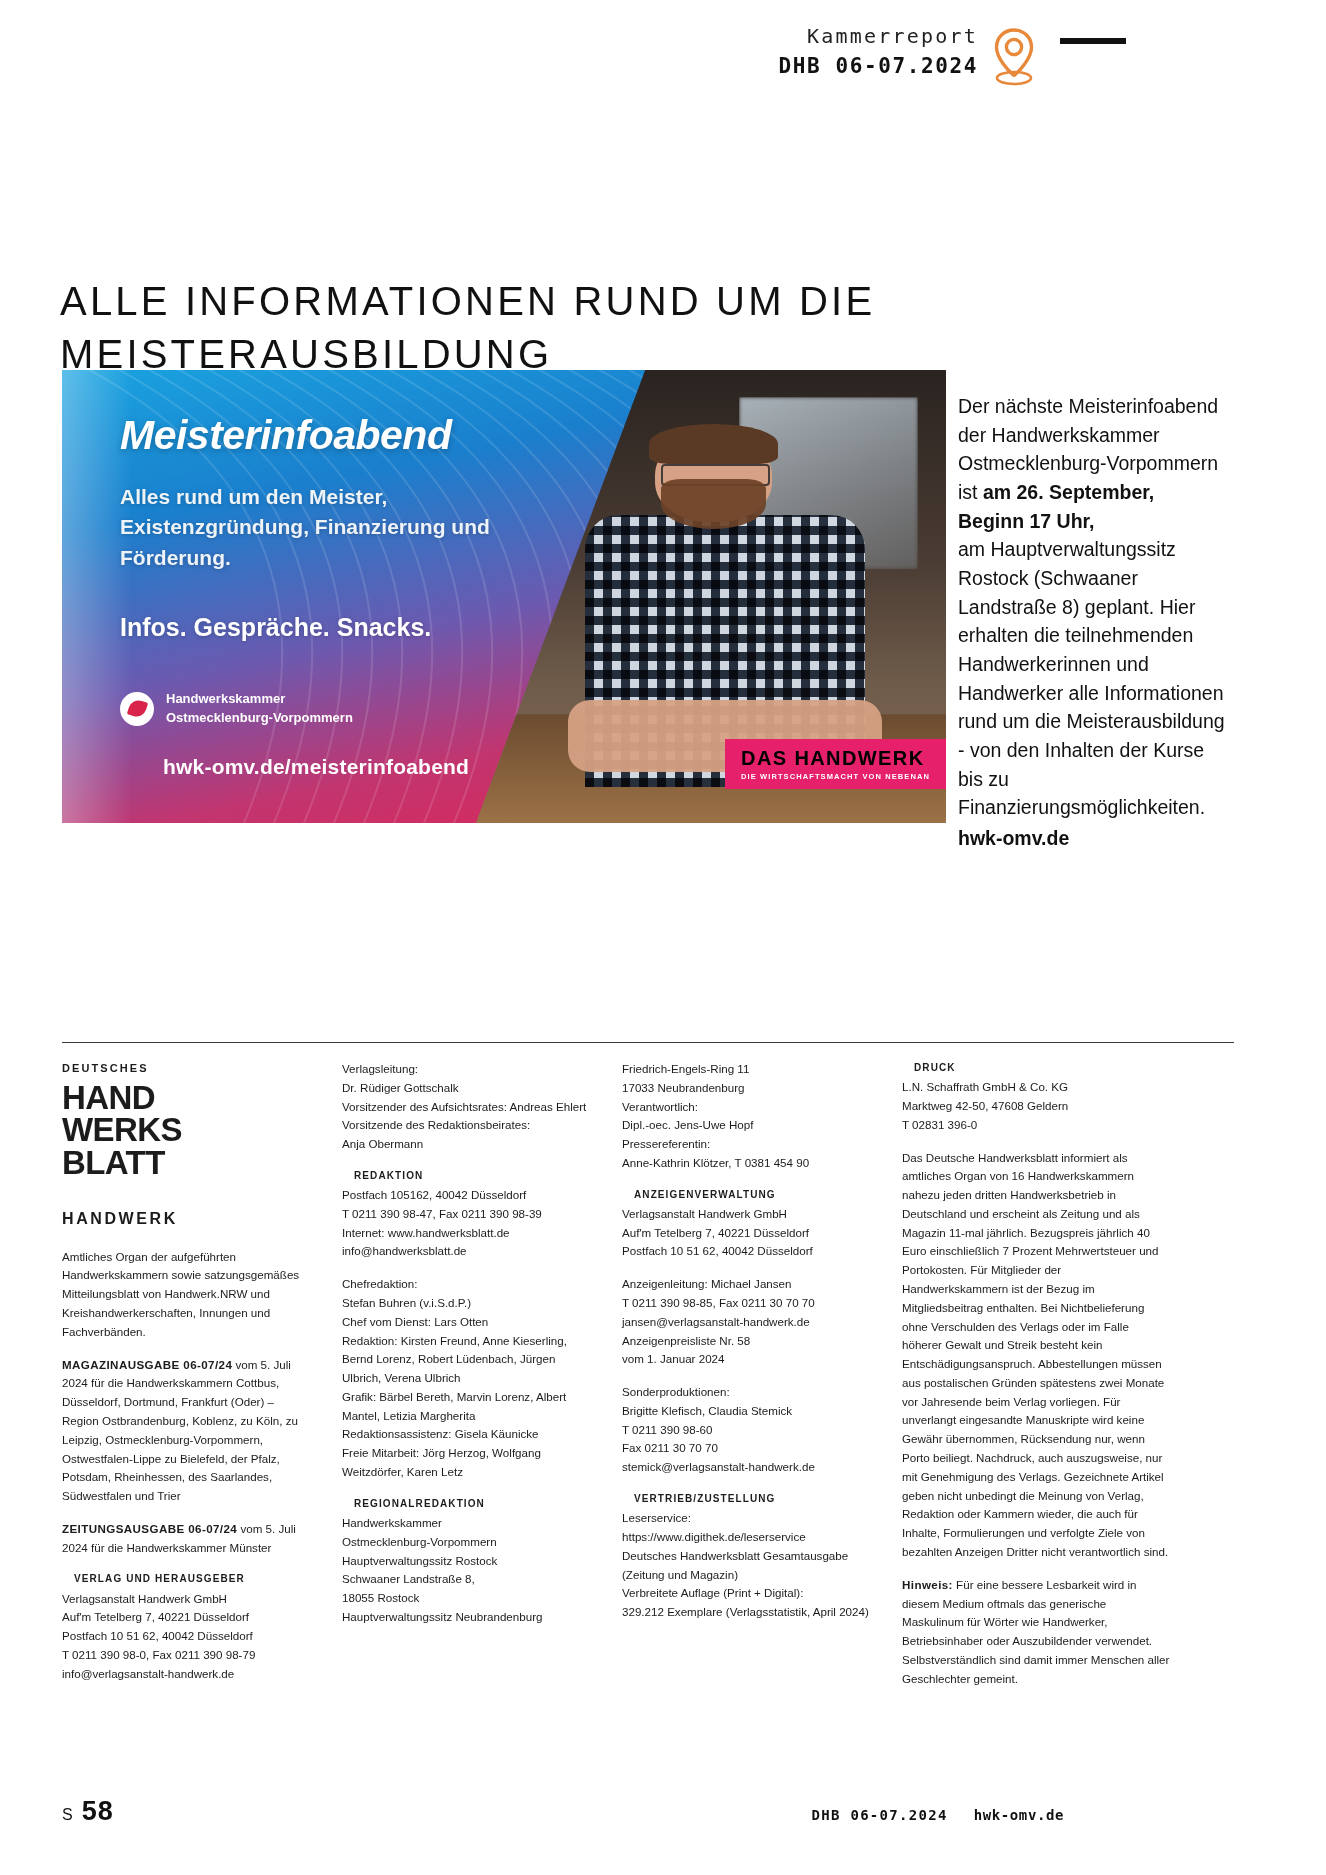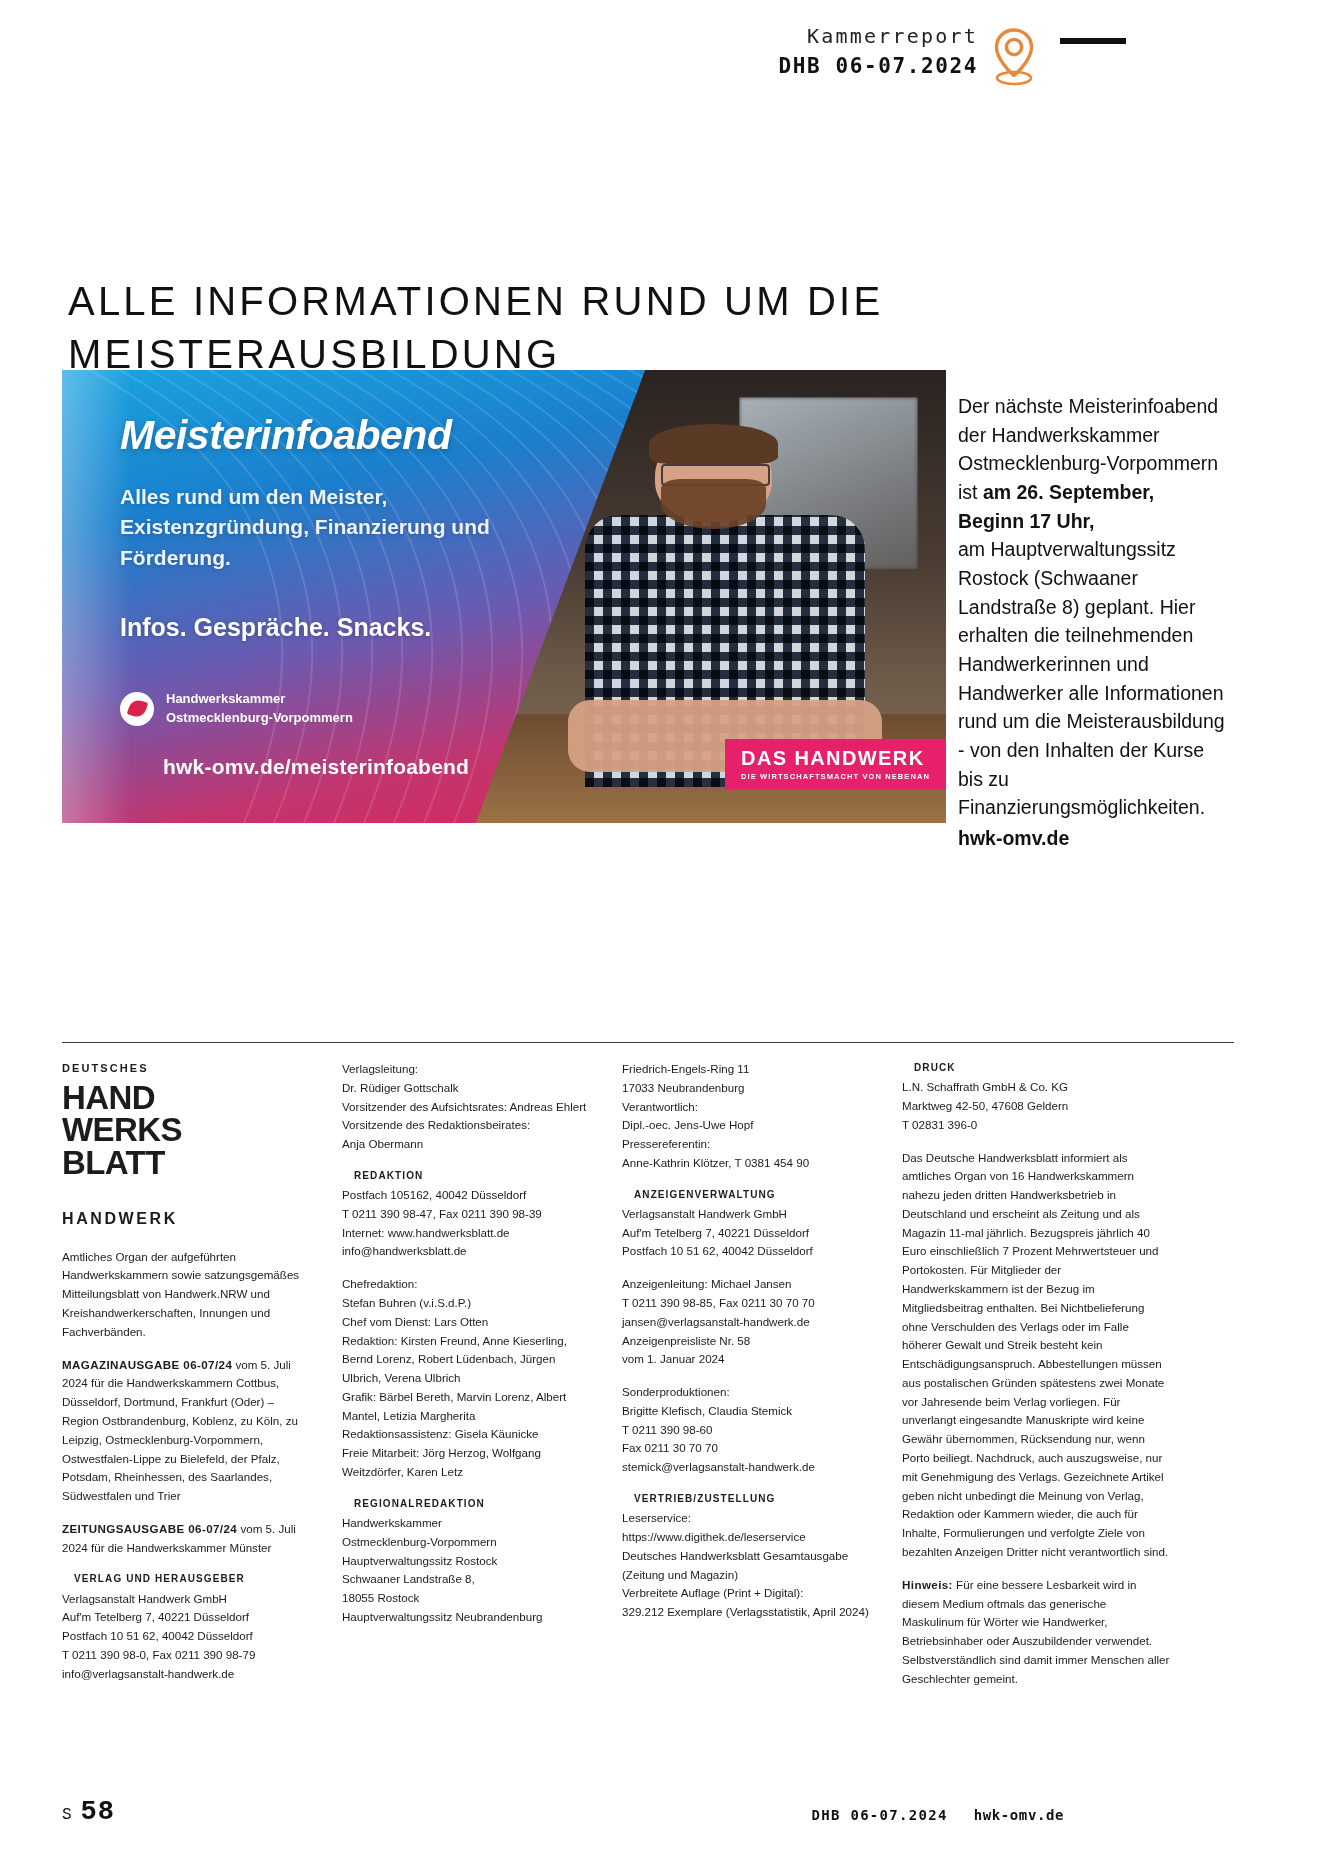--- a/index.html
+++ b/index.html
@@ -33,21 +33,21 @@
     width:66px; height:6px; background:#111; margin-left:22px; margin-top:14px;
   }
 
   
   .headline {
     position:absolute; left:60px; top:248px; width:960px;
     font-size:40px; line-height:1.32; font-weight:400;
     letter-spacing:3.2px; color:#111;
     font-family:"Liberation Sans", sans-serif;
   }
-  .headline .line { display:block;margin-left:8px; }
+  .headline .line { display:block; }
 
   
   .hero {
     position:absolute; left:62px; top:370px; width:884px; height:453px;
     overflow:hidden; background:#1673c8;
   }
   .hero-bg {
     position:absolute; inset:0;
     background:linear-gradient(168deg,#1aa3e0 0%, #1a7fcd 26%, #6b5ab0 52%, #c2356f 74%, #e4204f 100%);
   }
@@ -142,21 +142,21 @@
   .hero-logo-text { font-size:13px; line-height:1.42; color:#fff; font-weight:600; }
   .hero-url {
     position:absolute; left:58px; bottom:44px;
     font-size:21px; font-weight:800; color:#fff; letter-spacing:.2px;margin-left:43px;
   }
   .dh-badge {
     position:absolute; right:0px; bottom:34px;
     background:#e6206a; padding:9px 16px 8px 16px;
   }
   .dh-badge-main {
-    font-size:20px; font-weight:800; color:#ffffff; letter-spacing:1.4px; line-height:1;
+    font-size:20px; font-weight:800; color:#000000; letter-spacing:1.4px; line-height:1;
   }
   .dh-badge-sub {
     font-size:7.5px; font-weight:700; color:#fff; letter-spacing:1.1px;
     margin-top:4px;
   }
 
   
   .hero-aside {
     position:absolute; left:958px; top:392px; width:276px;
     font-size:19.5px; line-height:1.47; color:#111;
@@ -188,21 +188,21 @@
     font-size:33px; line-height:.99; font-weight:800; letter-spacing:-.6px;
     margin:0 0 26px 0;
   }
   .imp-title {
     font-size:16px; letter-spacing:2.6px; font-weight:700; margin:0 0 16px 0;
   }
   .lead-strong { font-weight:700; letter-spacing:.4px; }
   .col4-note { margin-top:16px; }
   .folio {
     position:absolute; left:62px; bottom:48px;
-    font-family:Liberation Mono, monospace;
+    font-family:Liberation Sans, sans-serif;
   }
   .folio .s { font-size:16px; letter-spacing:2px; }
   .folio .num { font-size:27px; font-weight:700; letter-spacing:1px; margin-left:7px; }
   .footer-right {
     position:absolute; right:62px; bottom:52px;
     display:flex; align-items:baseline; gap:26px;
     font-family:"DejaVu Sans Mono", monospace;
   }
   .footer-issue { font-size:14px; font-weight:700; letter-spacing:1.3px; }
   .footer-url { font-size:14px; font-weight:700; letter-spacing:.6px; color:#111; }

